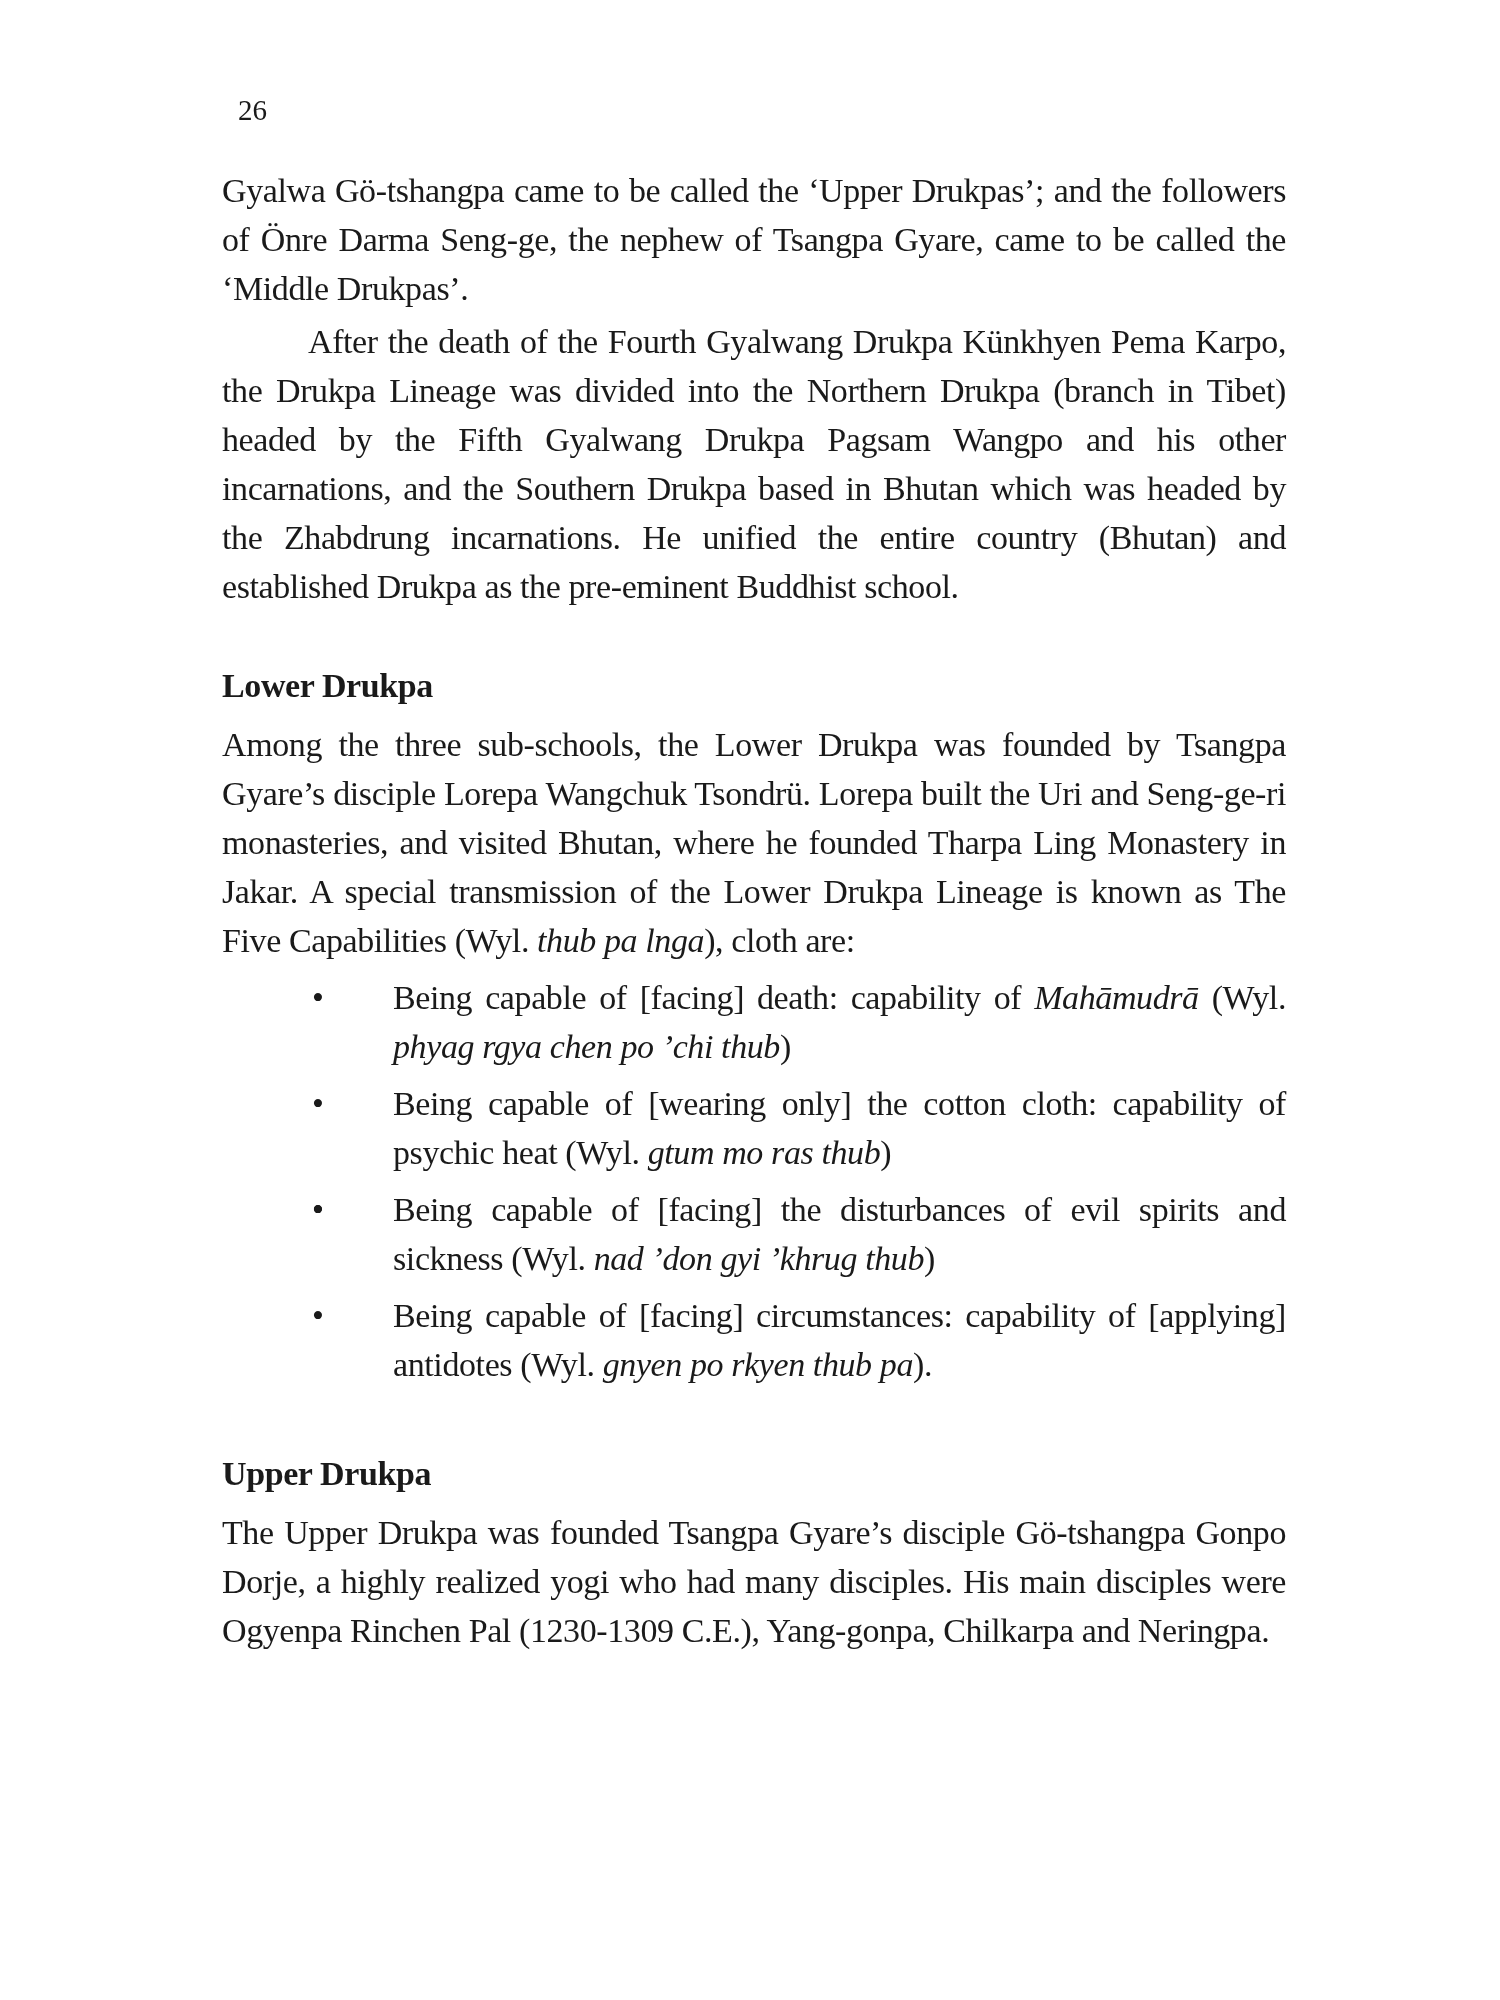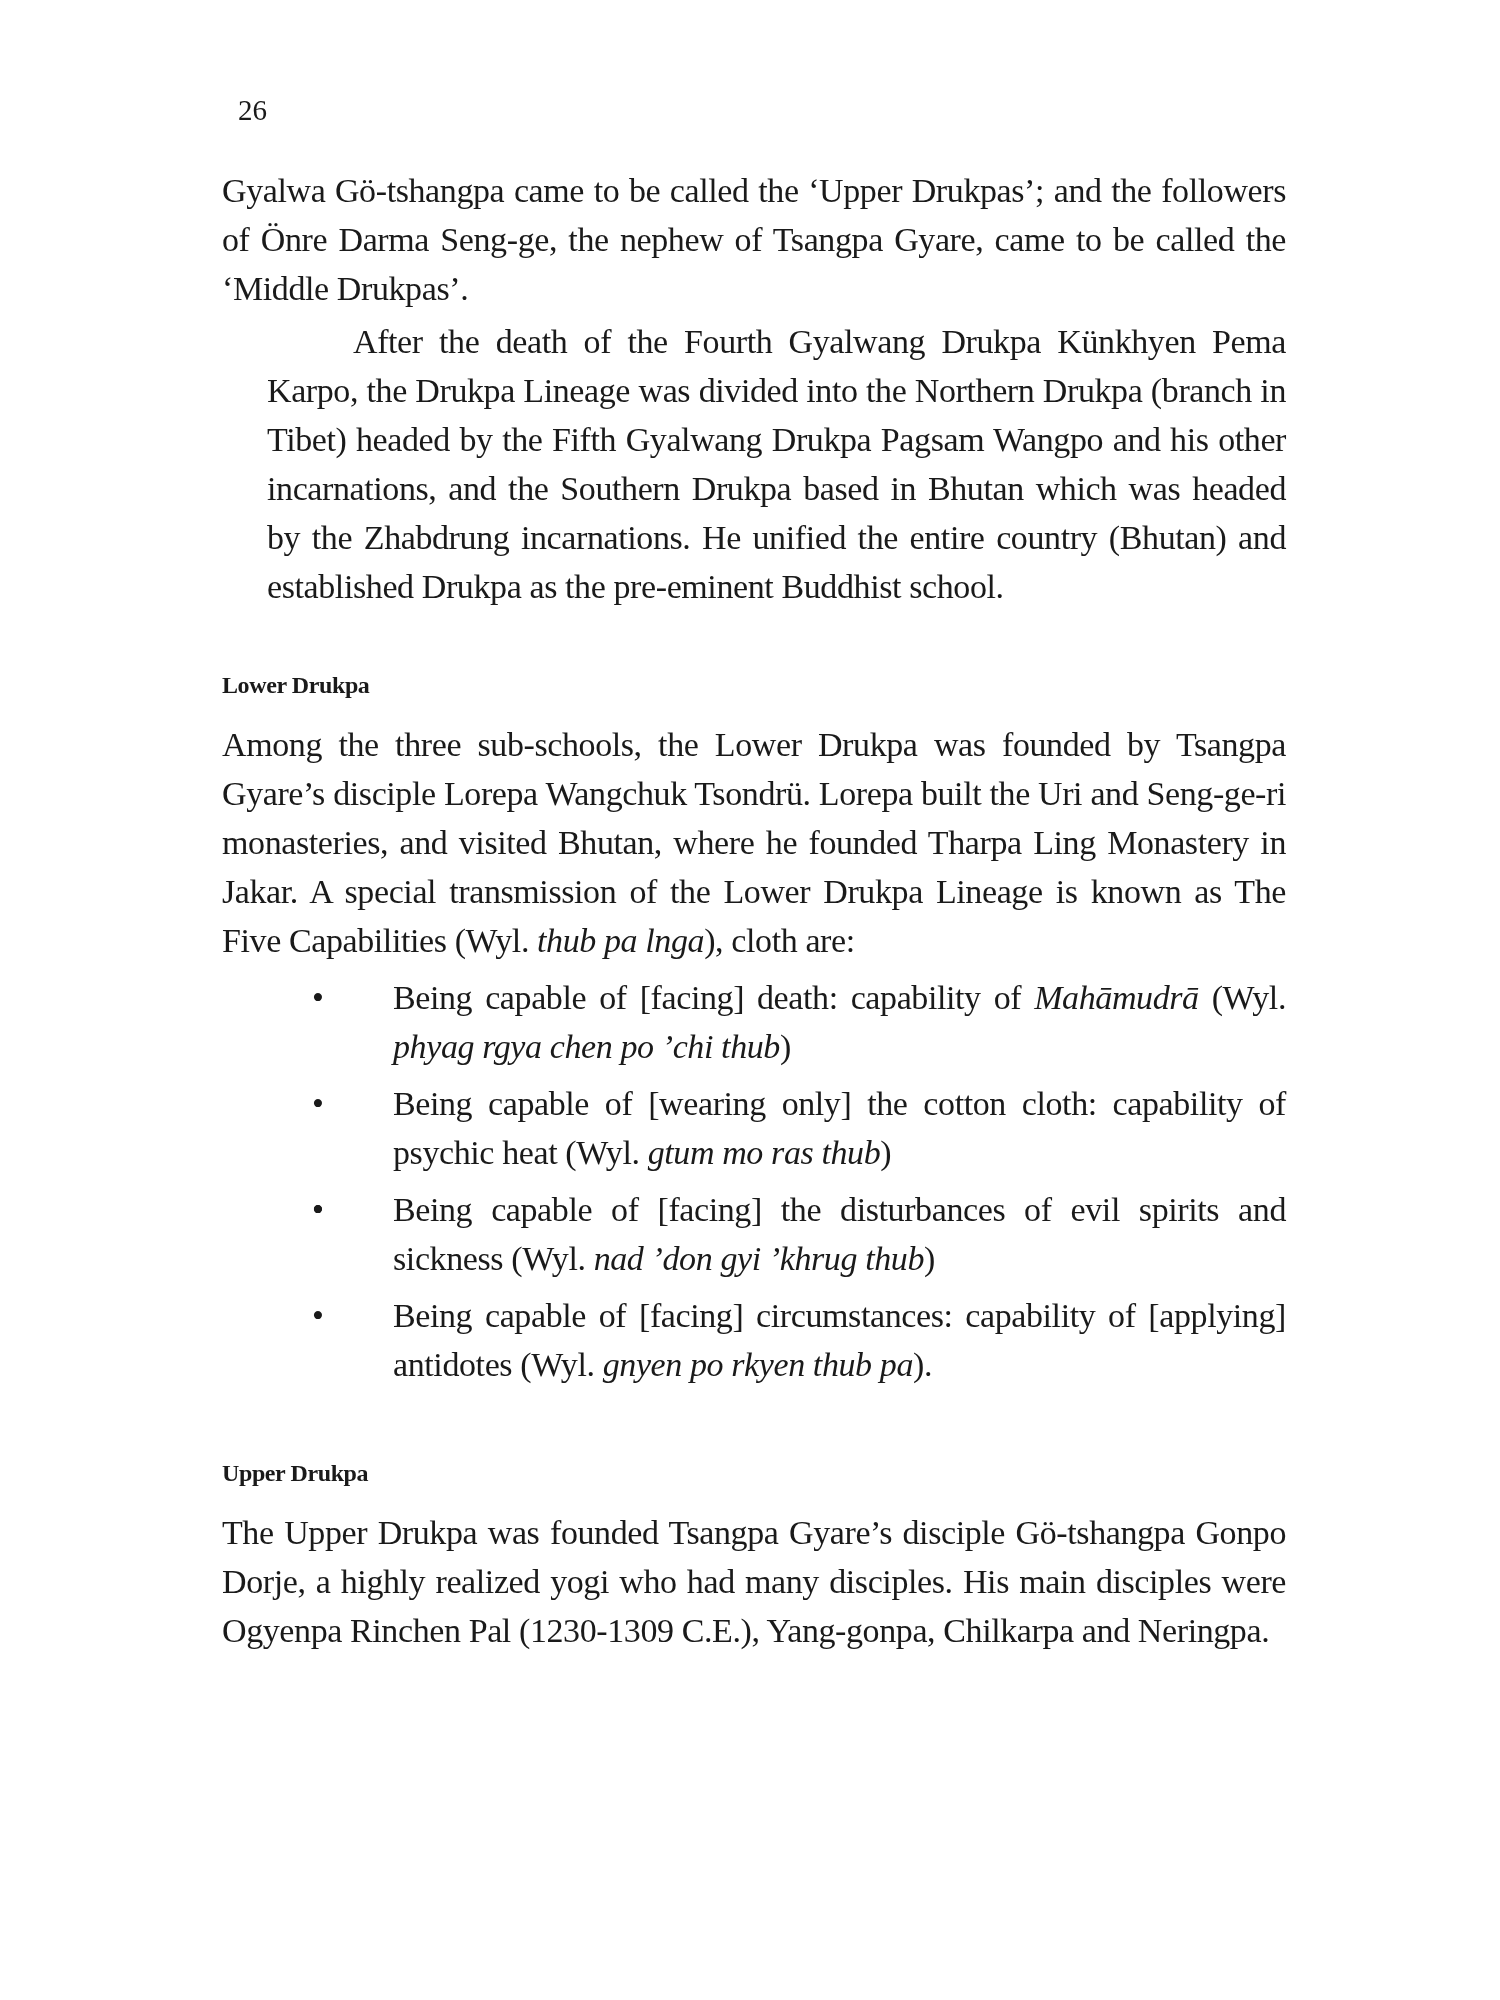--- a/index.html
+++ b/index.html
@@ -51,24 +51,24 @@
       font-size: 34px;
       line-height: 49px;
       letter-spacing: -0.4px;
     }
     p {
       margin: 0;
       text-align: justify;
       text-align-last: left;
     }
     .p1 { margin-bottom: 4px; }
-    .indent { text-indent: 86px; margin-left: 45px; }
+    .indent { text-indent: 86px; }
     .heading {
       font-weight: bold;
-      font-size: 24px;
+      font-size: 34px;
       line-height: 49px;
       margin: 50px 0 10px 0;
     }
     .heading.upper { margin-top: 60px; }
     .bullets {
       list-style: none;
       margin: 8px 0 0 0;
       padding: 0;
     }
     .bullet {

